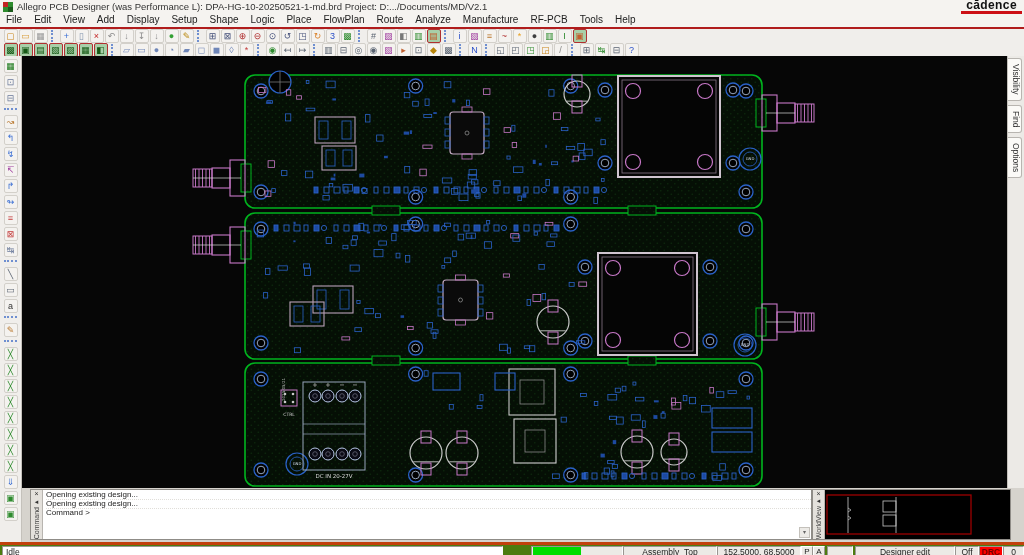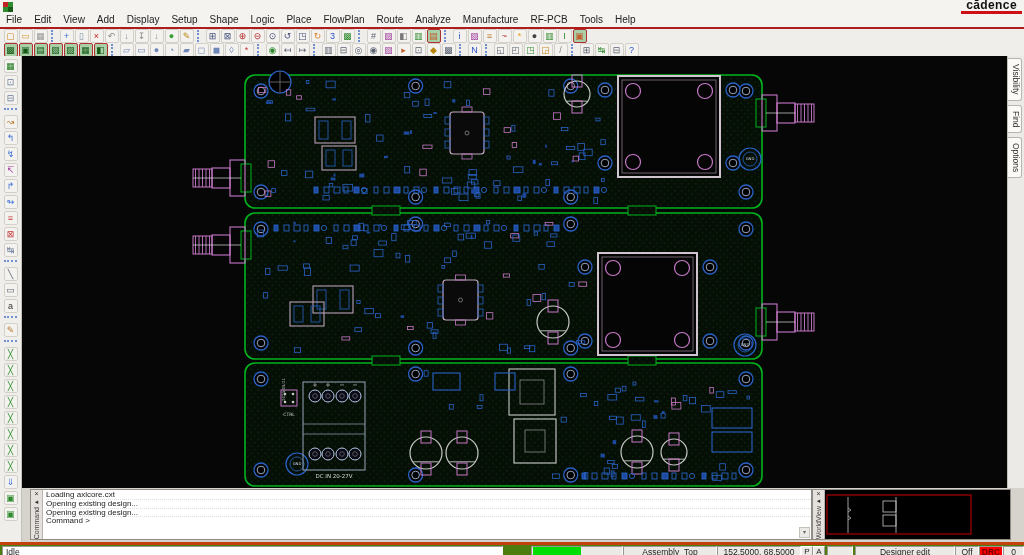--- a/index.html
+++ b/index.html
@@ -73,20 +73,21 @@
 </head>
 <body>
 
 <div id="title">
   <svg class="appicon" viewBox="0 0 10 10">
     <rect x="0" y="0" width="5" height="5" fill="#c32222"></rect>
       <rect x="5" y="0" width="5" height="5" fill="#2e8b2e"></rect>
     <rect x="0" y="5" width="5" height="5" fill="#2e8b2e"></rect>
       <rect x="5" y="5" width="5" height="5" fill="#1c5a1c"></rect>
   </svg>
+  <span class="ttext">Allegro PCB Designer (was Performance L): DPA-HG-10-20250521-1-md.brd  Project: D:.../Documents/MD/V2.1</span>
   <span class="wc" style="right:44px">–</span>
   <span class="wc" style="right:22px">□</span>
   <span class="wc" style="right:0">×</span>
 </div>
 
 <div id="menubar"><span class="mitem">File</span><span class="mitem">Edit</span><span class="mitem">View</span><span class="mitem">Add</span><span class="mitem">Display</span><span class="mitem">Setup</span><span class="mitem">Shape</span><span class="mitem">Logic</span><span class="mitem">Place</span><span class="mitem">FlowPlan</span><span class="mitem">Route</span><span class="mitem">Analyze</span><span class="mitem">Manufacture</span><span class="mitem">RF-PCB</span><span class="mitem">Tools</span><span class="mitem">Help</span></div>
 <div id="logo">cādence</div>
 
 <div id="tb1" class="tb">
     <span class="tbtn" style="color: rgb(200, 134, 30);">▢</span>
@@ -788,21 +789,20 @@
   </div>
 
 <div id="bottom">
   <div id="console">
     <div class="dockside">
       <span class="dockbtn">×</span>
       <span class="dockbtn">◂</span>
       <span class="vlabel">Command</span>
     </div>
     <div id="console-body">
-      <div class="cline">Loading axlcore.cxt</div>
       <div class="cline">Opening existing design...</div>
       <div class="cline">Opening existing design...</div>
       <div class="cline" style="border:none">Command &gt;</div>
       <span class="scroll-arrow">▾</span>
     </div>
   </div>
   <div id="worldview">
     <div class="dockside">
       <span class="dockbtn">×</span>
       <span class="dockbtn">◂</span>

